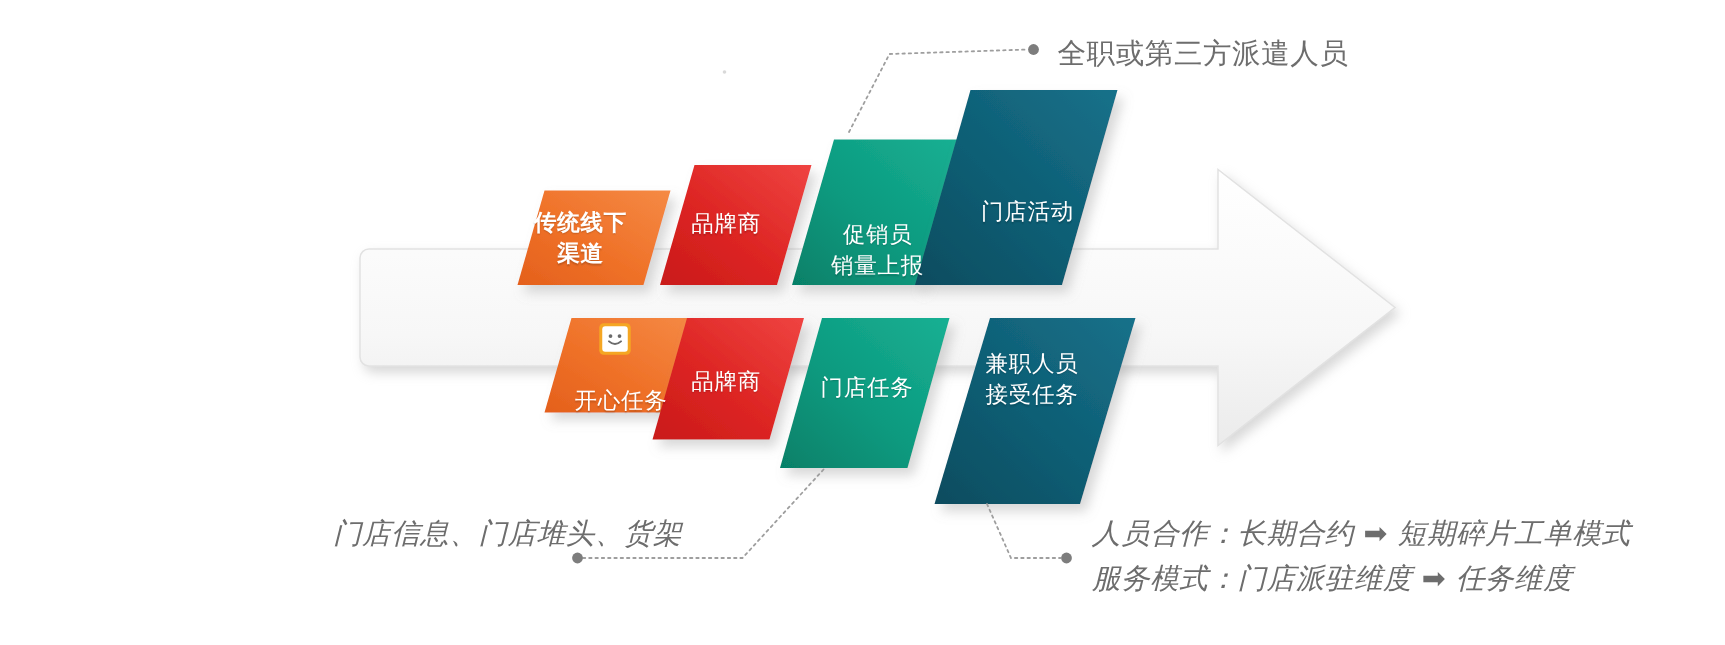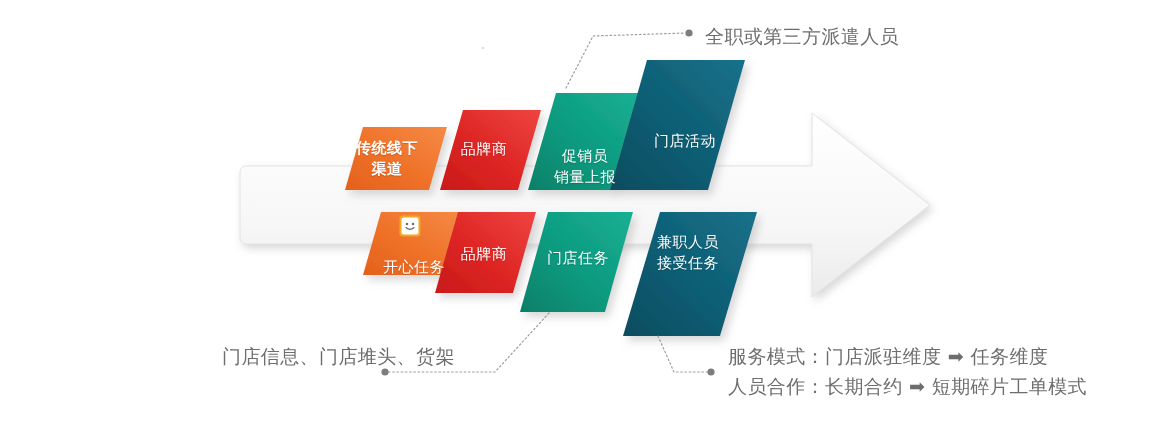--- a/index.html
+++ b/index.html
@@ -13,21 +13,21 @@
   #svg-layer{position:absolute;left:0;top:0;width:1150px;height:430px;}
 
   .anno{
     position:absolute;
     color:#6d6d6d;
     font-size:19px;
     line-height:26px;
     white-space:nowrap;
     letter-spacing:.4px;
   }
-  .anno.two-line{line-height:30px;}
+  .anno.two-line{line-height:30px;font-style:italic;}
 
   .step-label{
     position:absolute;
     color:#ffffff;
     font-size:15px;
     line-height:21px;
     text-align:center;
     white-space:nowrap;
     letter-spacing:.5px;
     text-shadow:0 1px 1px rgba(0,0,0,.18);
@@ -181,17 +181,17 @@
 
   <div class="anno" style="left:705px;top:23px;">
     <div>全职或第三方派遣人员</div>
   </div>
 
   <div class="anno two-line" style="left:222px;top:341px;">
     <div>门店信息、门店堆头、货架</div>
   </div>
 
   <div class="anno two-line" style="left:728px;top:341px;">
+    <div>人员合作：长期合约 ➡ 短期碎片工单模式</div>
     <div>服务模式：门店派驻维度 ➡ 任务维度</div>
-    <div>人员合作：长期合约 ➡ 短期碎片工单模式</div>
   </div>
 
 </div>
 
 </body></html>

